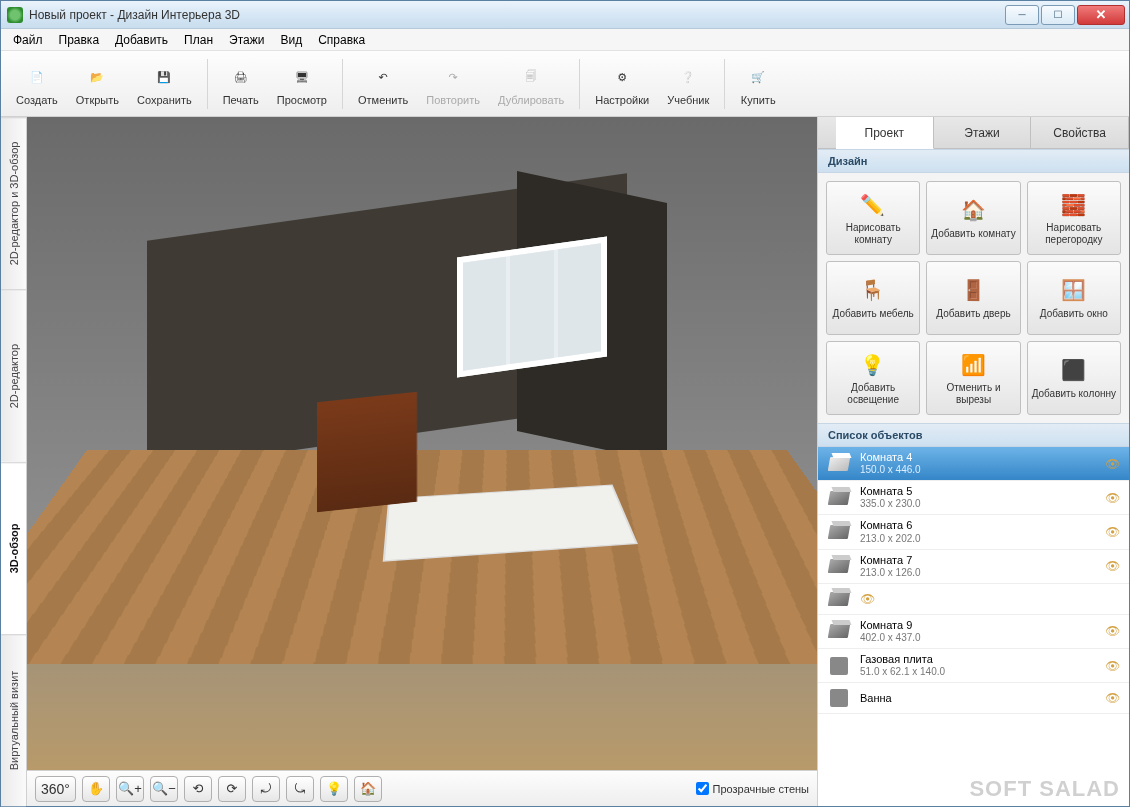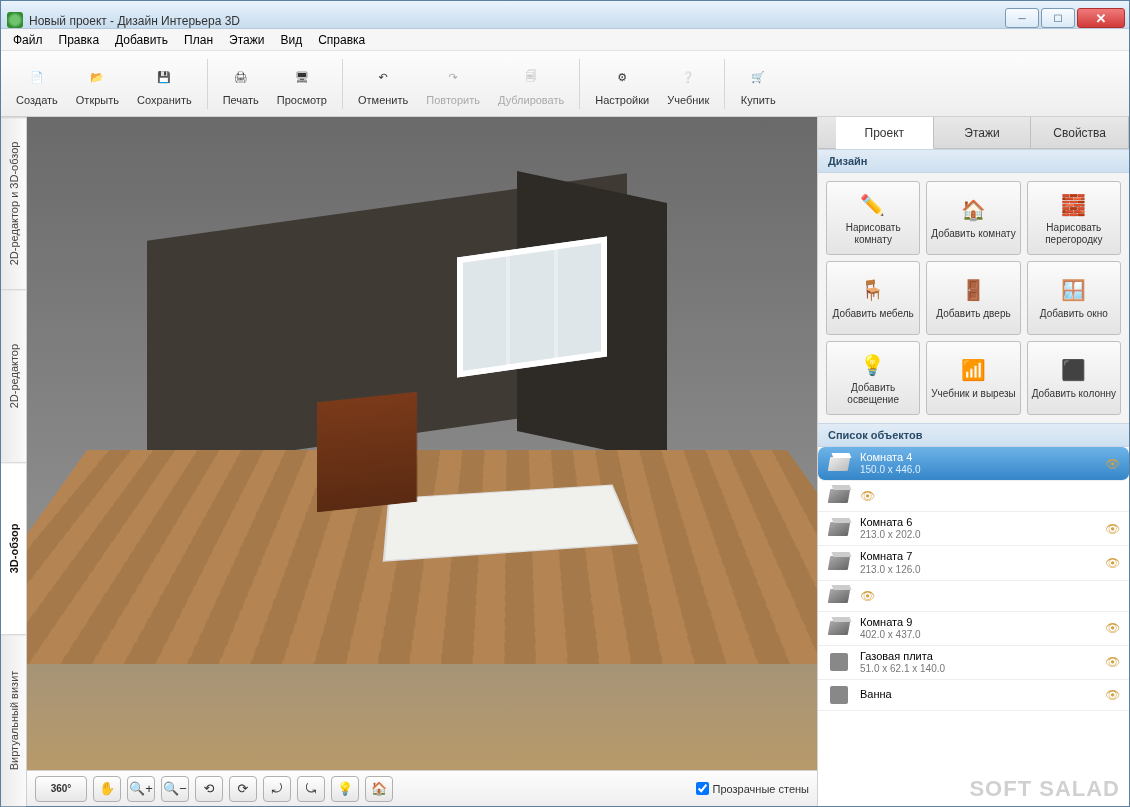--- a/index.html
+++ b/index.html
@@ -1,20 +1,20 @@
 <!DOCTYPE html>
 <html><head>
 <meta charset="utf-8">
 <style>
 * { margin: 0; padding: 0; box-sizing: border-box; font-family: "Segoe UI", Tahoma, sans-serif; }
 body { background: #fff; width: 1130px; height: 807px; overflow: hidden; position: relative; }
 
 .window { width: 1130px; height: 807px; border: 1px solid #5a7fa0; background: #fff; display: flex; flex-direction: column; }
 
-.titlebar { height: 28px; background: linear-gradient(180deg,#eaf3fb 0%,#d7e7f5 50%,#c8ddee 100%); display: flex; align-items: flex-end; padding: 0 4px; border-bottom: 1px solid #b5c9db; }
+.titlebar { height: 28px; background: linear-gradient(180deg,#eaf3fb 0%,#d7e7f5 50%,#c8ddee 100%); display: flex; align-items: center; padding: 0 4px; border-bottom: 1px solid #b5c9db; }
 .titlebar .app-icon { width: 16px; height: 16px; margin: 0 6px 0 2px; background: radial-gradient(circle,#6fc36f 40%,#2e8b2e 70%); border-radius: 3px; }
 .titlebar .title { font-size: 12px; color: #333; }
 .titlebar .spacer { flex: 1; }
 .win-btn { width: 34px; height: 20px; margin-left: 2px; border: 1px solid #7a9ab5; border-radius: 3px; background: linear-gradient(180deg,#f7fbff,#dbeaf6); display: flex; align-items: center; justify-content: center; font-size: 10px; color: #3a5a77; }
 .win-btn.close { width: 48px; background: linear-gradient(180deg,#f07b7b,#d23a3a); border-color: #b03030; color: #fff; font-weight: bold; font-size: 13px; }
 
 .menubar { height: 22px; background: #f6f6f6; border-bottom: 1px solid #e1e1e1; display: flex; align-items: center; padding: 0 4px; font-size: 12px; }
 .menubar .menu-item { padding: 2px 8px; cursor: default; }
 
 .toolbar { height: 66px; background: linear-gradient(180deg,#fdfdfd,#eeeeee); border-bottom: 1px solid #d0d0d0; display: flex; align-items: center; padding: 0 6px; }
@@ -36,39 +36,39 @@
 .wall-back { position:absolute; left:120px; top:90px; width:480px; height:230px; background:#3f3a34; transform: skewY(-8deg); }
 .wall-right { position:absolute; right:150px; top:70px; width:150px; height:260px; background:#2e2a25; transform: skewY(12deg); }
 .floor-main { position:absolute; left:60px; bottom:60px; width:700px; height:260px; background: repeating-linear-gradient(95deg,#b48553 0 22px,#a5794a 22px 44px); transform: perspective(700px) rotateX(55deg); transform-origin: top center; }
 .window3d { position:absolute; top:130px; left:430px; width:150px; height:120px; background:#e9eef2; border:6px solid #fff; transform: skewY(-8deg); display:grid; grid-template-columns:1fr 1fr 1fr; gap:4px; }
 .window3d div { background:#dfe6ea; }
 .bed3d { position:absolute; left:360px; bottom:200px; width:240px; height:100px; background:#f0f0ec; border:2px solid #ddd; transform: perspective(600px) rotateX(52deg) rotateZ(-6deg); }
 .dresser3d { position:absolute; left:290px; top:280px; width:100px; height:110px; background: linear-gradient(180deg,#7a3a1a,#5a2a12); transform: skewY(-6deg); }
 
 .canvas-footer { height: 36px; background: linear-gradient(180deg,#fdfdfd,#eeeeee); border-top: 1px solid #d0d0d0; display: flex; align-items: center; padding: 0 8px; gap: 6px; }
 .ftr-btn { width: 28px; height: 26px; border: 1px solid #b0b0b0; border-radius: 4px; background: linear-gradient(180deg,#fff,#e6e6e6); display: flex; align-items: center; justify-content: center; font-size: 13px; color: #333; }
-.ftr-btn.wide { width: 52px; font-size: 10px; font-weight: bold; }
+.ftr-btn.wide { width: 41px; font-size: 14px; font-weight: normal; }
 .ftr-spacer { flex: 1; }
 .checkbox-wrap { display: flex; align-items: center; gap: 4px; font-size: 11px; color: #333; }
 .checkbox-wrap input { width: 13px; height: 13px; }
 
 .right-panel { width: 311px; background: #f4f4f4; display: flex; flex-direction: column; min-height: 0; }
 .rtabs { height: 32px; display: flex; background: linear-gradient(180deg,#e8e8e8,#dadada); border-bottom: 1px solid #c0c0c0; padding-left: 18px; }
 .rtab { flex: 1; display: flex; align-items: center; justify-content: center; font-size: 12px; color: #333; border-right: 1px solid #c0c0c0; }
 .rtab.active { background: #fff; border-bottom: 1px solid #fff; margin-bottom: -1px; font-weight: 500; }
 
 .section-hdr { height: 24px; background: linear-gradient(180deg,#e2ecf6,#cde0f0); border-top: 1px solid #c6d6e4; border-bottom: 1px solid #c6d6e4; font-size: 11px; font-weight: bold; color: #2a4a66; padding: 0 10px; display: flex; align-items: center; }
 
 .design-grid { display: grid; grid-template-columns: repeat(3,1fr); gap: 6px; padding: 8px; }
 .design-btn { height: 74px; border: 1px solid #c0c0c0; border-radius: 3px; background: linear-gradient(180deg,#fbfbfb 0%,#f0f0f0 50%,#e4e4e4 100%); display: flex; flex-direction: column; align-items: center; justify-content: center; font-size: 10px; color: #333; text-align: center; padding: 4px 2px; line-height: 1.15; }
 .design-ico { width: 28px; height: 28px; margin-bottom: 3px; display: flex; align-items: center; justify-content: center; font-size: 20px; }
 
 .objlist { flex: 1; overflow-y: auto; background: #fff; min-height: 0; }
 .obj-item { display: flex; align-items: center; padding: 4px 8px; border-bottom: 1px solid #eee; font-size: 11px; }
-.obj-item.selected { background: linear-gradient(180deg,#6db3e8,#3586c8); color: #fff; border-radius: 7px; }
+.obj-item.selected { background: linear-gradient(180deg,#6db3e8,#3586c8); color: #fff; }
 .obj-ico { width: 26px; height: 22px; margin-right: 8px; display: flex; align-items: center; justify-content: center; }
 .obj-txt { flex: 1; display: flex; flex-direction: column; line-height: 1.2; }
 .obj-dim { font-size: 10px; color: #777; }
 .obj-item.selected .obj-dim { color: #dbeeff; }
 .obj-eye { width: 16px; color: #d4a040; font-size: 12px; }
 
 .box-ico { width: 20px; height: 14px; background: linear-gradient(145deg,#aaa 0%,#666 100%); transform: skewX(-10deg); border-radius: 1px; position: relative; }
 .box-ico.sel { background: linear-gradient(145deg,#eee,#bbb); }
 .box-ico::before { content:""; position:absolute; top:-4px; left:2px; width:18px; height:5px; background: #ccc; transform: skewX(30deg); }
 .box-ico.sel::before { background:#fff; }
@@ -226,21 +226,21 @@
           <div class="design-btn">
             <div class="design-ico">🪟</div>
             <span>Добавить окно</span>
           </div>
           <div class="design-btn">
             <div class="design-ico">💡</div>
             <span>Добавить освещение</span>
           </div>
           <div class="design-btn">
             <div class="design-ico">📶</div>
-            <span>Учебник и вырезы</span>
+            <span>Отменить и вырезы</span>
           </div>
           <div class="design-btn">
             <div class="design-ico">⬛</div>
             <span>Добавить колонну</span>
           </div>
         </div>
       <div class="section-hdr">Список объектов</div>
       <div class="objlist" id="objlist">
           <div class="obj-item selected">
             <div class="obj-ico">
@@ -249,20 +249,24 @@
     <div class="obj-txt">
               <span>Комната 4</span>
               <span class="obj-dim">150.0 x 446.0</span>
             </div>
     <div class="obj-eye">👁</div>
           </div>
           <div class="obj-item">
             <div class="obj-ico">
               <div class="box-ico"></div>
             </div>
+    <div class="obj-txt">
+              <span>Комната 5</span>
+              <span class="obj-dim">335.0 x 230.0</span>
+            </div>
     <div class="obj-eye">👁</div>
           </div>
           <div class="obj-item">
             <div class="obj-ico">
               <div class="box-ico"></div>
             </div>
     <div class="obj-txt">
               <span>Комната 6</span>
               <span class="obj-dim">213.0 x 202.0</span>
             </div>

